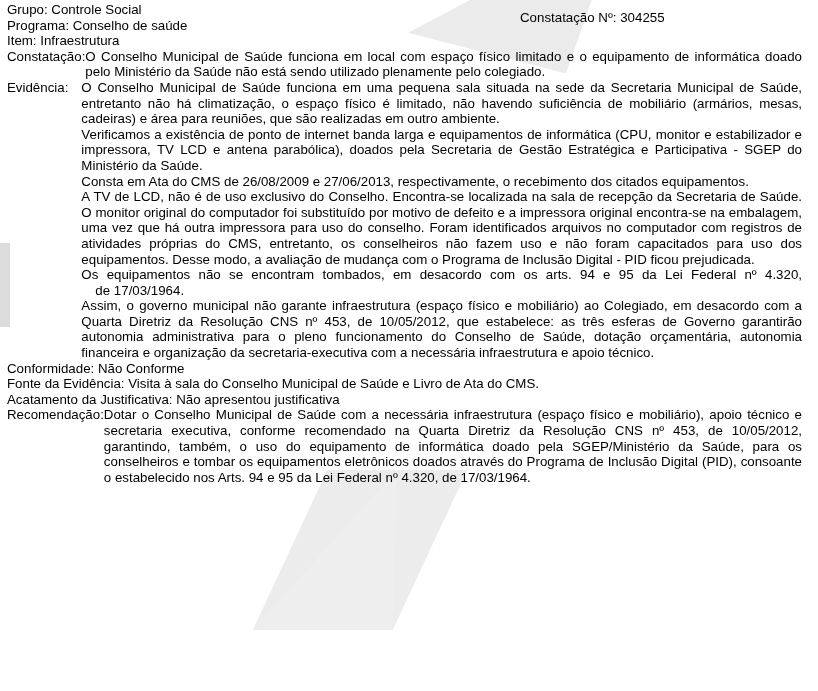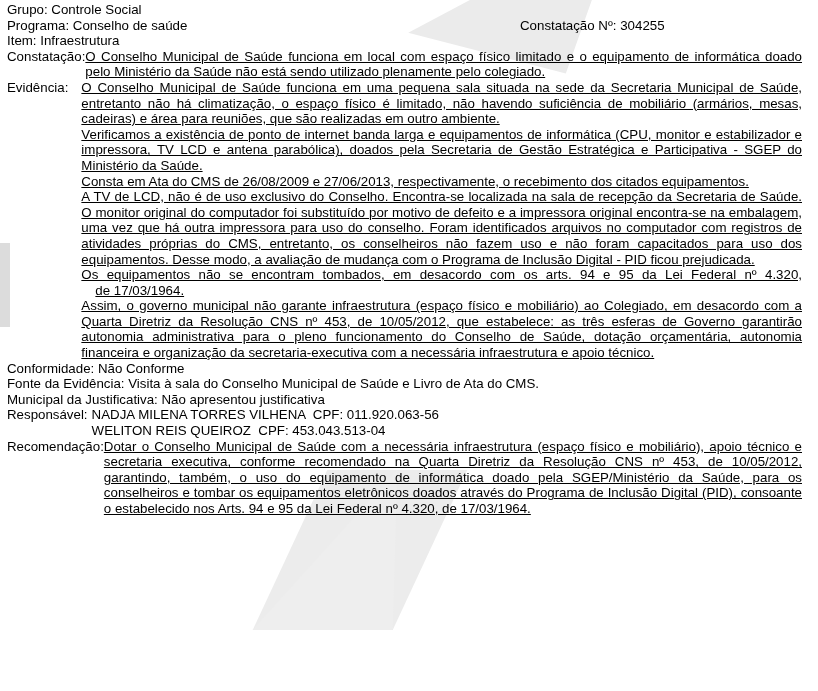--- a/index.html
+++ b/index.html
@@ -12,23 +12,23 @@
   .wm-top { left: 120px; top: -40px; width: 0; height: 0; background: none;
     border-left: 120px solid transparent; border-right: 120px solid transparent;
     border-top: 110px solid #ebebeb; transform: rotate(-28deg); left: 420px; top: -30px; }
   .wm-left { left: 0; top: 243px; width: 10px; height: 84px; background: #dcdcdc; }
   .wm-bottom { left: 300px; top: 470px; width: 0; height: 0;
     border-left: 70px solid transparent; border-right: 70px solid transparent;
     border-bottom: 160px solid #eeeeee; transform: skewX(-25deg); left: 290px; }
   .page { position: absolute; left: 7px; top: 2px; width: 795px; z-index: 1; }
   .row { display: flex; }
   .lbl { font-weight: normal; white-space: nowrap; }
-  .val { flex: 1; text-align: justify; text-decoration: underline; }
+  .val { flex: 1; text-align: justify; }
   .val p { margin: 0; text-align: justify; }
-  .hdr-right { position: absolute; left: 513px; top: 16px; }
+  .hdr-right { position: absolute; left: 513px; top: 8px; }
   .gap { margin-top: 4px; }
   .resp-line { white-space: pre; }
 </style>
 </head>
 <body>
 
 <div class="wm wm-top"></div>
 <div class="wm wm-left"></div>
 <div class="wm wm-bottom"></div>
 
@@ -72,30 +72,23 @@
 
   <div>
     <span class="lbl">Conformidade:</span>
     <span>Não Conforme</span>
   </div>
   <div>
     <span class="lbl">Fonte da Evidência:</span>
     <span>Visita à sala do Conselho Municipal de Saúde e Livro de Ata do CMS.</span>
   </div>
   <div>
-    <span class="lbl">Municipal da Justificativa:</span>
+    <span class="lbl">Acatamento da Justificativa:</span>
     <span>Não apresentou justificativa</span>
   </div>
 
-  <div class="row">
-    <span class="lbl" style="margin-right:4px">Responsável:</span>
-    <div>
-      <div class="resp-line"><span>NADJA MILENA TORRES VILHENA</span>  <span>CPF: 011.920.063-56</span></div>
-      <div class="resp-line"><span>WELITON REIS QUEIROZ</span>  <span>CPF: 453.043.513-04</span></div>
-    </div>
-  </div>
 
   <div class="row">
     <span class="lbl" style="">Recomendação:</span>
     <div class="val">Dotar o Conselho Municipal de Saúde com a necessária infraestrutura (espaço físico e mobiliário), apoio técnico e secretaria executiva, conforme recomendado na Quarta Diretriz da Resolução CNS nº 453, de 10/05/2012, garantindo, também, o uso do equipamento de informática doado pela SGEP/Ministério da Saúde, para os conselheiros e tombar os equipamentos eletrônicos doados através do Programa de Inclusão Digital (PID), consoante o estabelecido nos Arts. 94 e 95 da Lei Federal nº 4.320, de 17/03/1964.</div>
   </div>
 
 </div>
 
 </body></html>

